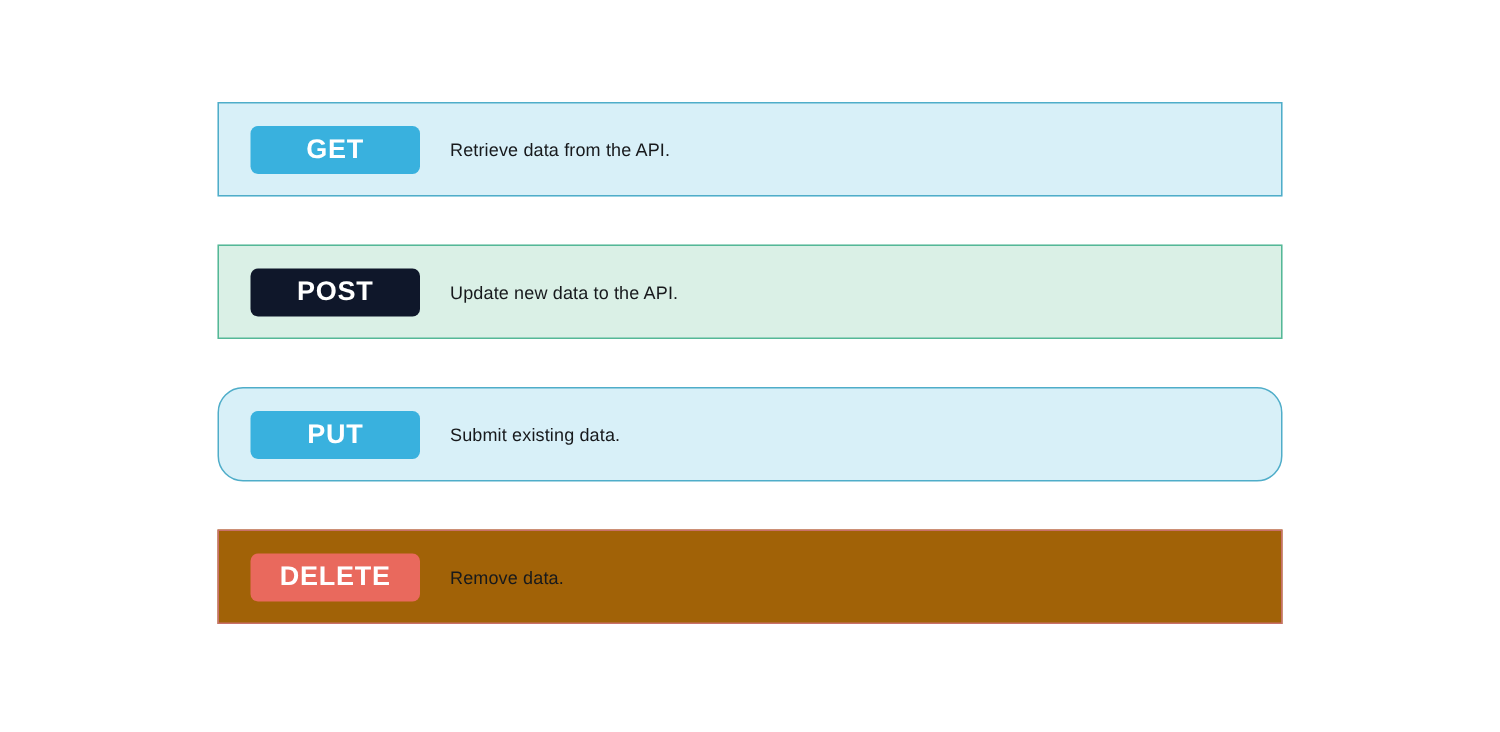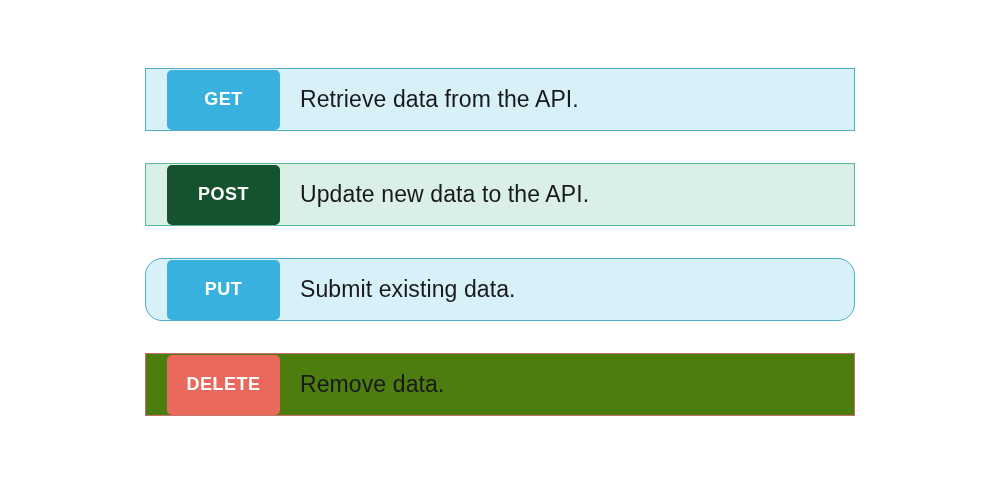--- a/index.html
+++ b/index.html
@@ -26,56 +26,56 @@
     margin-bottom: 32px;
     display: flex;
     align-items: center;
     padding-left: 21px;
     border: 1.5px solid transparent;
     cursor: pointer;
   }
   .method-badge {
     box-sizing: border-box;
     width: 113px;
-    height: 60px;
+    height: 32px;
     border-radius: 5px;
     display: flex;
     align-items: center;
     justify-content: center;
     color: #ffffff;
     font-size: 18px;
     font-weight: 700;
     letter-spacing: 0.5px;
     flex: 0 0 auto;
   }
   .method-description {
     margin-left: 20px;
-    font-size: 23px;
+    font-size: 12px;
     color: #17191c;
     letter-spacing: 0.1px;
   }
 </style>
 </head>
 <body>
 
 <div class="rows-container">
 
   <div class="method-row" style="background: rgb(216, 240, 248); border-color: rgb(79, 173, 201);">
     <span class="method-badge" style="background: rgb(57, 177, 222); color: rgb(255, 255, 255);">GET</span>
     <span class="method-description" style="color: rgb(23, 25, 28);">Retrieve data from the API.</span>
   </div>
 
   <div class="method-row" style="background: rgb(218, 240, 230); border-color: rgb(84, 184, 151);">
-    <span class="method-badge" style="background: #14532d; color: rgb(255, 255, 255);">POST</span>
+    <span class="method-badge" style="background: #0f172a; color: rgb(255, 255, 255);">POST</span>
     <span class="method-description" style="color: rgb(23, 25, 28);">Update new data to the API.</span>
   </div>
 
   <div class="method-row" style="background: rgb(216, 240, 248); border-color: rgb(79, 173, 201); border-radius: 17px;">
     <span class="method-badge" style="background: rgb(57, 177, 222); color: rgb(255, 255, 255);">PUT</span>
     <span class="method-description" style="color: rgb(23, 25, 28);">Submit existing data.</span>
   </div>
 
-  <div class="method-row" style="background: #4d7c0f; border-color: rgb(200, 112, 106);">
+  <div class="method-row" style="background: #a16207; border-color: rgb(200, 112, 106);">
     <span class="method-badge" style="background: rgb(233, 105, 93); color: rgb(255, 255, 255);">DELETE</span>
     <span class="method-description" style="color: rgb(23, 25, 28);">Remove data.</span>
   </div>
 
 </div>
 
 </body></html>

